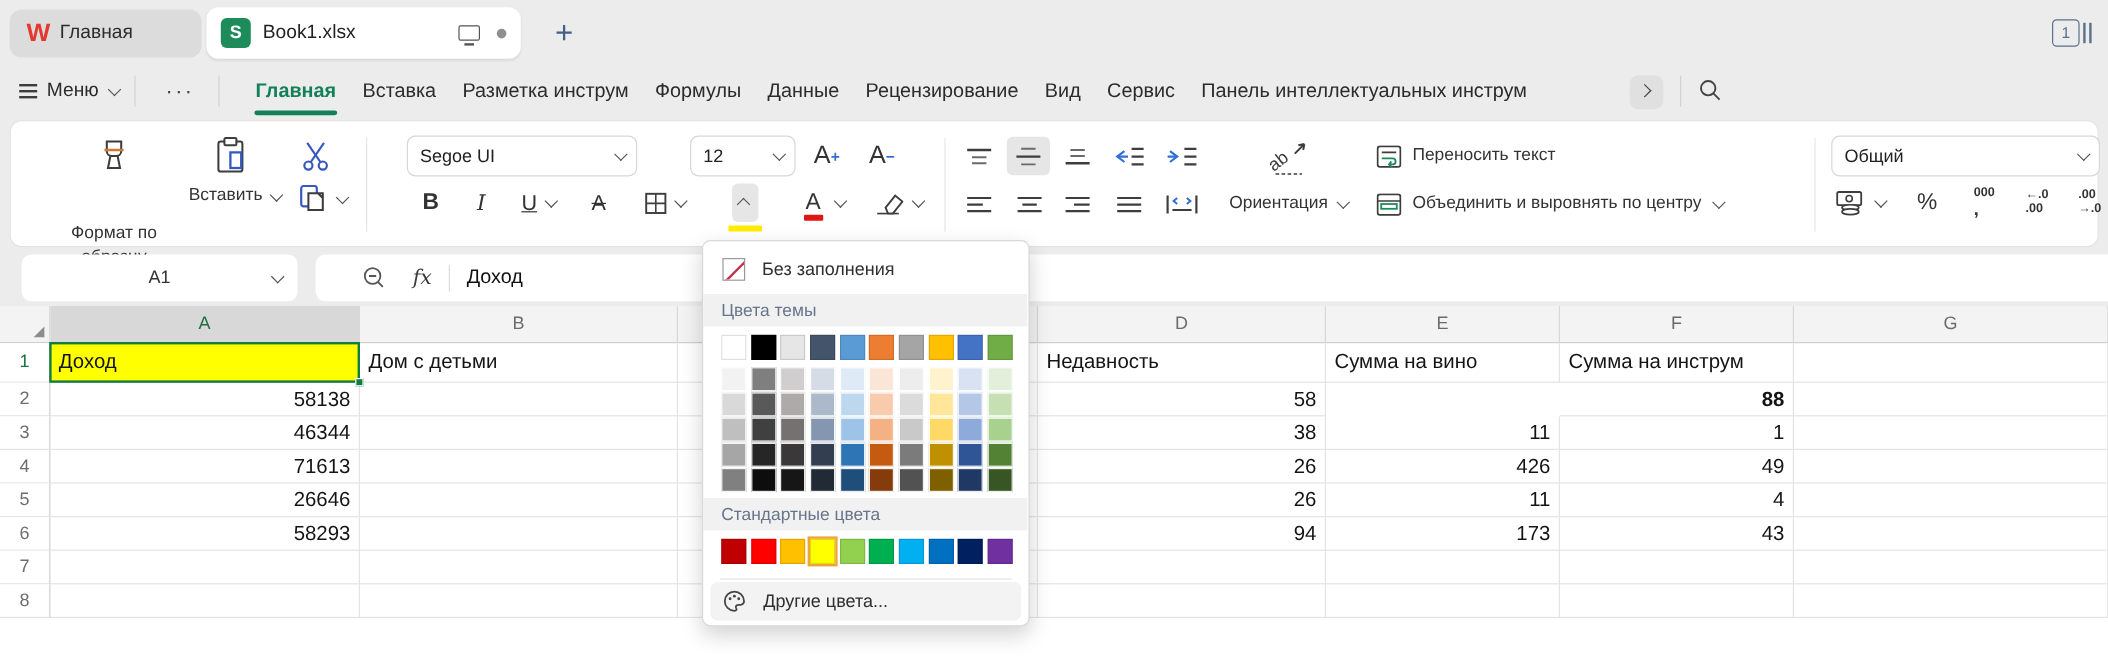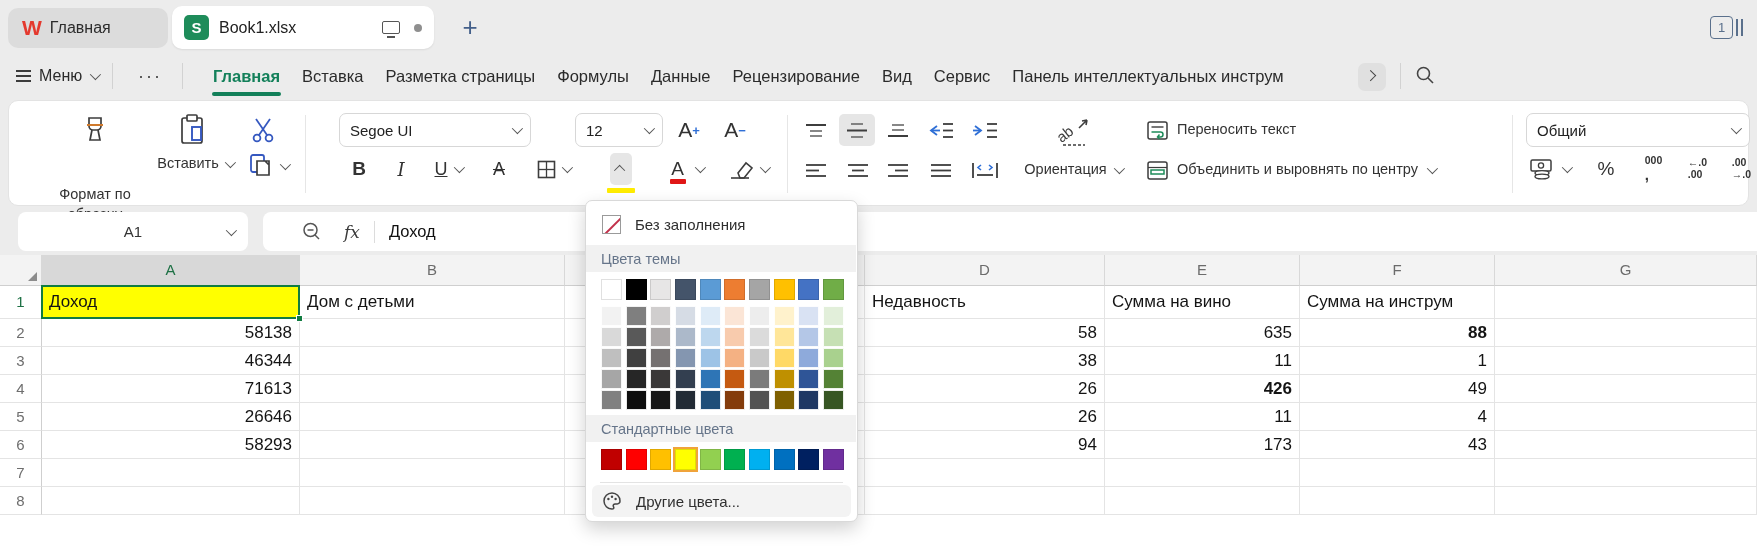--- a/index.html
+++ b/index.html
@@ -150,21 +150,21 @@
         </span>
       <span>Меню</span>
       <span class="chev-d"></span>
     </div>
     <div class="vdiv1"></div>
     <div class="ellipsis">···</div>
     <div class="vdiv2"></div>
     <div id="menu-tabs">
         <span class="menu-tab active">Главная</span>
         <span class="menu-tab">Вставка</span>
-        <span class="menu-tab">Разметка страницы</span>
+        <span class="menu-tab">Разметка инструм</span>
         <span class="menu-tab">Формулы</span>
         <span class="menu-tab">Данные</span>
         <span class="menu-tab">Рецензирование</span>
         <span class="menu-tab">Вид</span>
         <span class="menu-tab">Сервис</span>
         <span class="menu-tab">Панель интеллектуальных инструм</span>
       </div>
     <div class="overflow-btn">
         <span class="c"></span>
       </div>
@@ -451,37 +451,36 @@
       <div class="gcell" style="left: 565px; top: 31px; width: 300px; height: 33px; line-height: 32px; text-align: left;"></div>
       <div class="gcell" style="left: 865px; top: 31px; width: 240px; height: 33px; line-height: 32px; text-align: left;">Недавность</div>
       <div class="gcell" style="left: 1105px; top: 31px; width: 195px; height: 33px; line-height: 32px; text-align: left;">Сумма на вино</div>
       <div class="gcell" style="left: 1300px; top: 31px; width: 195px; height: 33px; line-height: 32px; text-align: left;">Сумма на инструм</div>
       <div class="gcell" style="left: 1495px; top: 31px; width: 262px; height: 33px; line-height: 32px; text-align: left;"></div>
       <div class="gcell ggut" style="left: 0px; top: 64px; width: 42px; height: 28px; line-height: 27px;">2</div>
       <div class="gcell" style="left: 42px; top: 64px; width: 258px; height: 28px; line-height: 27px; text-align: right;">58138</div>
       <div class="gcell" style="left: 300px; top: 64px; width: 265px; height: 28px; line-height: 27px; text-align: left;"></div>
       <div class="gcell" style="left: 565px; top: 64px; width: 300px; height: 28px; line-height: 27px; text-align: left;"></div>
       <div class="gcell" style="left: 865px; top: 64px; width: 240px; height: 28px; line-height: 27px; text-align: right;">58</div>
-      <div class="gcell" style="left: 1105px; top: 64px; width: 195px; height: 28px; line-height: 27px; text-align: right;">635</div>
       <div class="gcell" style="left: 1300px; top: 64px; width: 195px; height: 28px; line-height: 27px; text-align: right; font-weight: bold;">88</div>
       <div class="gcell" style="left: 1495px; top: 64px; width: 262px; height: 28px; line-height: 27px; text-align: left;"></div>
       <div class="gcell ggut" style="left: 0px; top: 92px; width: 42px; height: 28px; line-height: 27px;">3</div>
       <div class="gcell" style="left: 42px; top: 92px; width: 258px; height: 28px; line-height: 27px; text-align: right;">46344</div>
       <div class="gcell" style="left: 300px; top: 92px; width: 265px; height: 28px; line-height: 27px; text-align: left;"></div>
       <div class="gcell" style="left: 565px; top: 92px; width: 300px; height: 28px; line-height: 27px; text-align: left;"></div>
       <div class="gcell" style="left: 865px; top: 92px; width: 240px; height: 28px; line-height: 27px; text-align: right;">38</div>
       <div class="gcell" style="left: 1105px; top: 92px; width: 195px; height: 28px; line-height: 27px; text-align: right;">11</div>
       <div class="gcell" style="left: 1300px; top: 92px; width: 195px; height: 28px; line-height: 27px; text-align: right;">1</div>
       <div class="gcell" style="left: 1495px; top: 92px; width: 262px; height: 28px; line-height: 27px; text-align: left;"></div>
       <div class="gcell ggut" style="left: 0px; top: 120px; width: 42px; height: 28px; line-height: 27px;">4</div>
       <div class="gcell" style="left: 42px; top: 120px; width: 258px; height: 28px; line-height: 27px; text-align: right;">71613</div>
       <div class="gcell" style="left: 300px; top: 120px; width: 265px; height: 28px; line-height: 27px; text-align: left;"></div>
       <div class="gcell" style="left: 565px; top: 120px; width: 300px; height: 28px; line-height: 27px; text-align: left;"></div>
       <div class="gcell" style="left: 865px; top: 120px; width: 240px; height: 28px; line-height: 27px; text-align: right;">26</div>
-      <div class="gcell" style="left: 1105px; top: 120px; width: 195px; height: 28px; line-height: 27px; text-align: right; font-weight: bold;">426</div>
+      <div class="gcell" style="left: 1105px; top: 120px; width: 195px; height: 28px; line-height: 27px; text-align: right;">426</div>
       <div class="gcell" style="left: 1300px; top: 120px; width: 195px; height: 28px; line-height: 27px; text-align: right;">49</div>
       <div class="gcell" style="left: 1495px; top: 120px; width: 262px; height: 28px; line-height: 27px; text-align: left;"></div>
       <div class="gcell ggut" style="left: 0px; top: 148px; width: 42px; height: 28px; line-height: 27px;">5</div>
       <div class="gcell" style="left: 42px; top: 148px; width: 258px; height: 28px; line-height: 27px; text-align: right;">26646</div>
       <div class="gcell" style="left: 300px; top: 148px; width: 265px; height: 28px; line-height: 27px; text-align: left;"></div>
       <div class="gcell" style="left: 565px; top: 148px; width: 300px; height: 28px; line-height: 27px; text-align: left;"></div>
       <div class="gcell" style="left: 865px; top: 148px; width: 240px; height: 28px; line-height: 27px; text-align: right;">26</div>
       <div class="gcell" style="left: 1105px; top: 148px; width: 195px; height: 28px; line-height: 27px; text-align: right;">11</div>
       <div class="gcell" style="left: 1300px; top: 148px; width: 195px; height: 28px; line-height: 27px; text-align: right;">4</div>
       <div class="gcell" style="left: 1495px; top: 148px; width: 262px; height: 28px; line-height: 27px; text-align: left;"></div>

